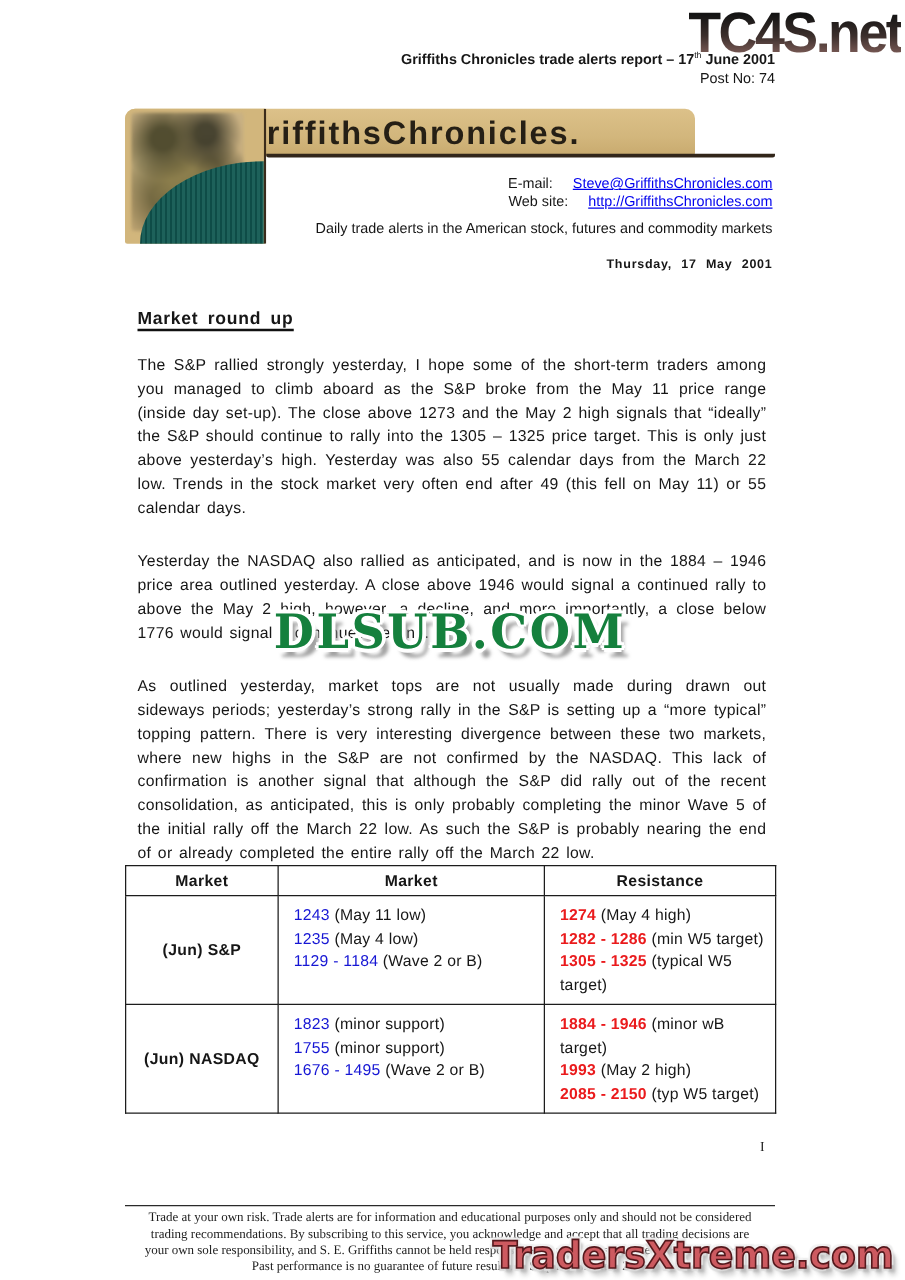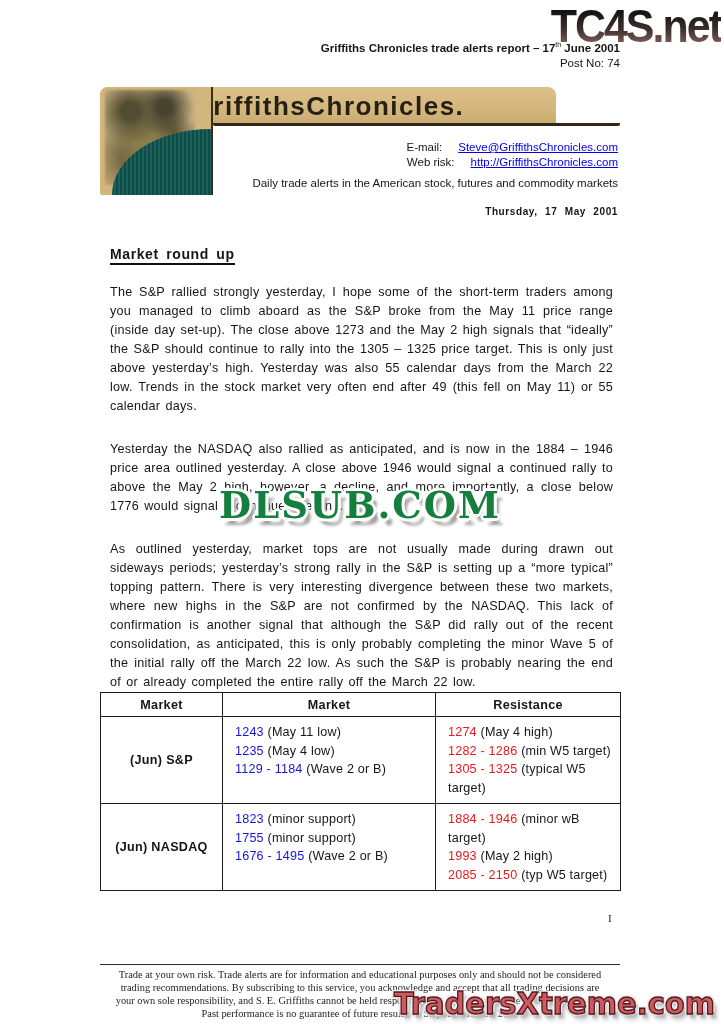--- a/index.html
+++ b/index.html
@@ -106,21 +106,21 @@
     border-collapse:collapse; table-layout:fixed; font-size:12.6px;
   }
   .levels-table th, .levels-table td { border:1.6px solid #1c1c1c; }
   .levels-table th { height:24px; font-weight:bold; text-align:center; letter-spacing:.3px; }
   .col-market { width:122px; } .col-support { width:213px; } .col-resist { width:185px; }
   .cell-market { text-align:center; vertical-align:middle; font-weight:bold; letter-spacing:.3px; }
   .cell-levels { vertical-align:top; padding:6px 4px 6px 12px; line-height:18.5px; letter-spacing:.2px; }
   tbody tr:nth-child(1) td { height:72px; }
   tbody tr:nth-child(2) td { height:84px; }
   .num-blue { color:#1616d4; }
-  .num-red  { color:#ea1a1c; }
+  .num-red  { color:#ea1a1c;font-weight:bold; }
 
   
   .footer {
     position:absolute; left:100px; top:964px; width:520px;
     border-top:1.4px solid #2a2a2a; padding:3px 10px 0 10px;
     font-family:"Liberation Serif", serif; font-size:10.4px; line-height:13px;
     text-align:center; color:#1d1d1d;
   }
   .page-num {
     position:absolute; left:608px; top:912px;
@@ -157,21 +157,21 @@
     <div class="mast-photo"></div>
     <div class="mast-teal"></div>
   </div>
 
   <div class="contact">
     <div class="contact-row">
       <span class="contact-label">E-mail:</span>
       <a href="#">Steve@GriffithsChronicles.com</a>
     </div>
     <div class="contact-row">
-      <span class="contact-label">Web risk:</span>
+      <span class="contact-label">Web site:</span>
       <a href="#">http://GriffithsChronicles.com</a>
     </div>
   </div>
 
   <div class="tagline">Daily trade alerts in the American stock, futures and commodity markets</div>
 
   <div class="date-line">Thursday, 17 May 2001</div>
 
   <div class="heading"><span>Market round up</span></div>
 

